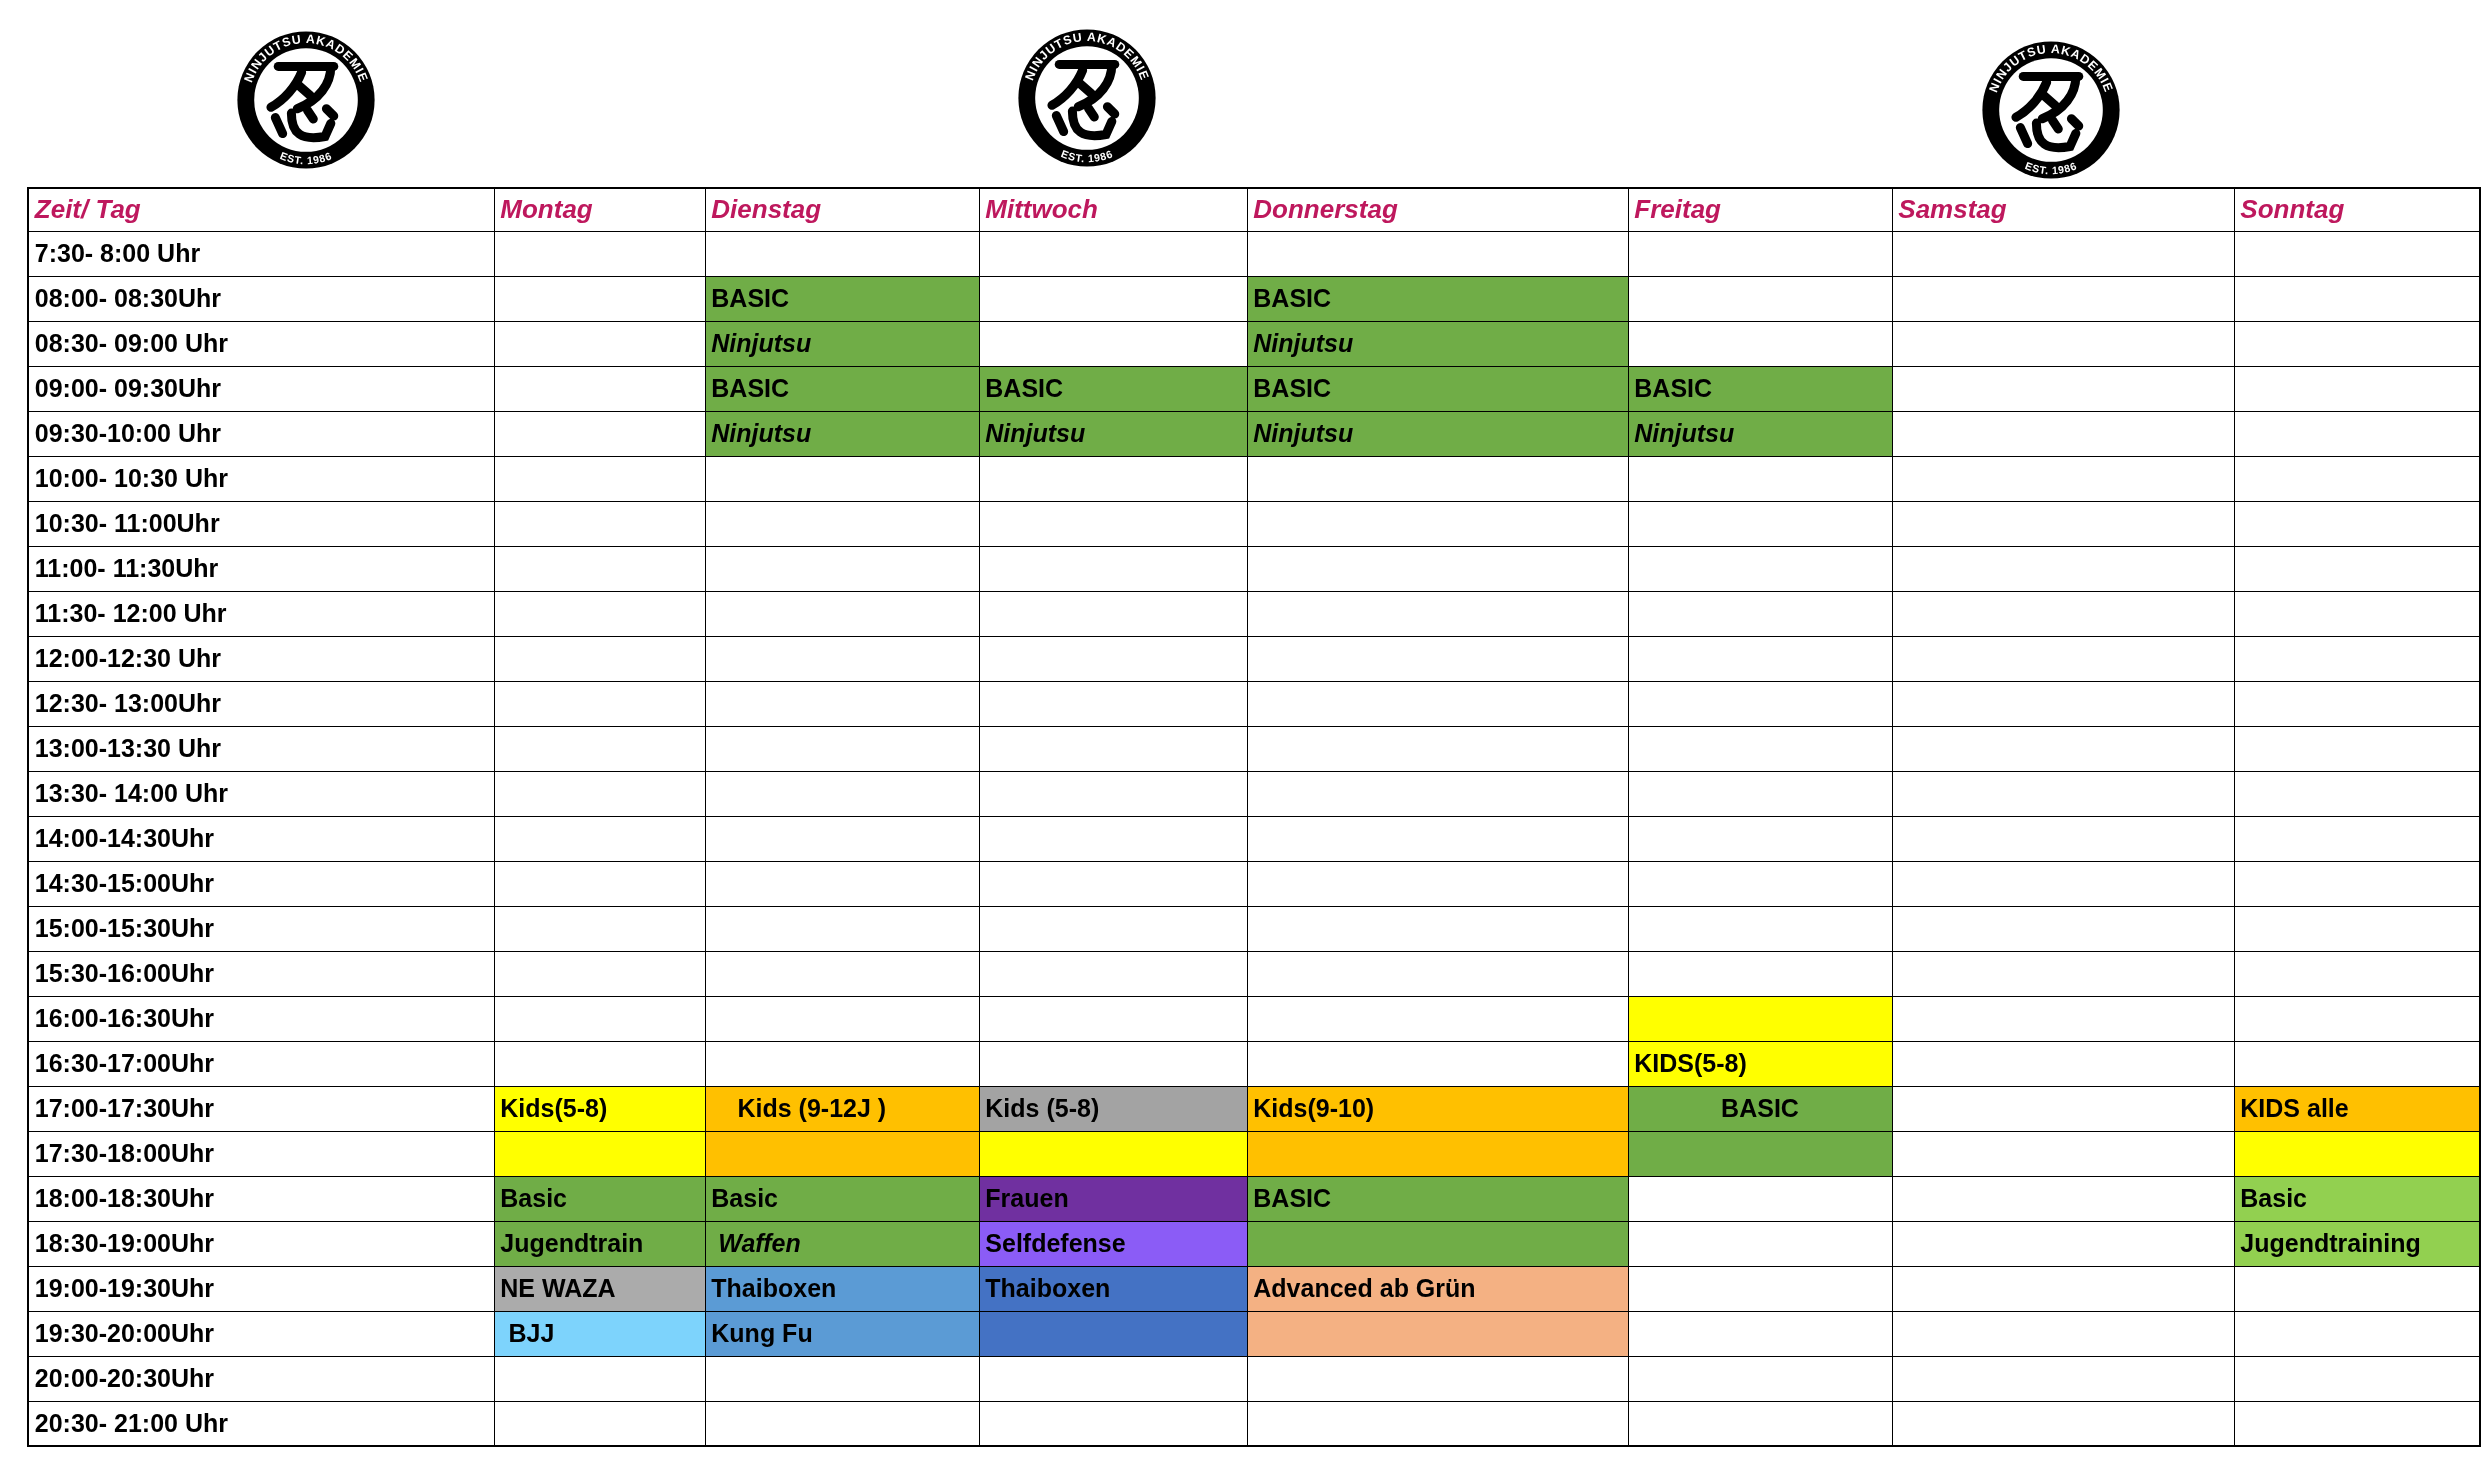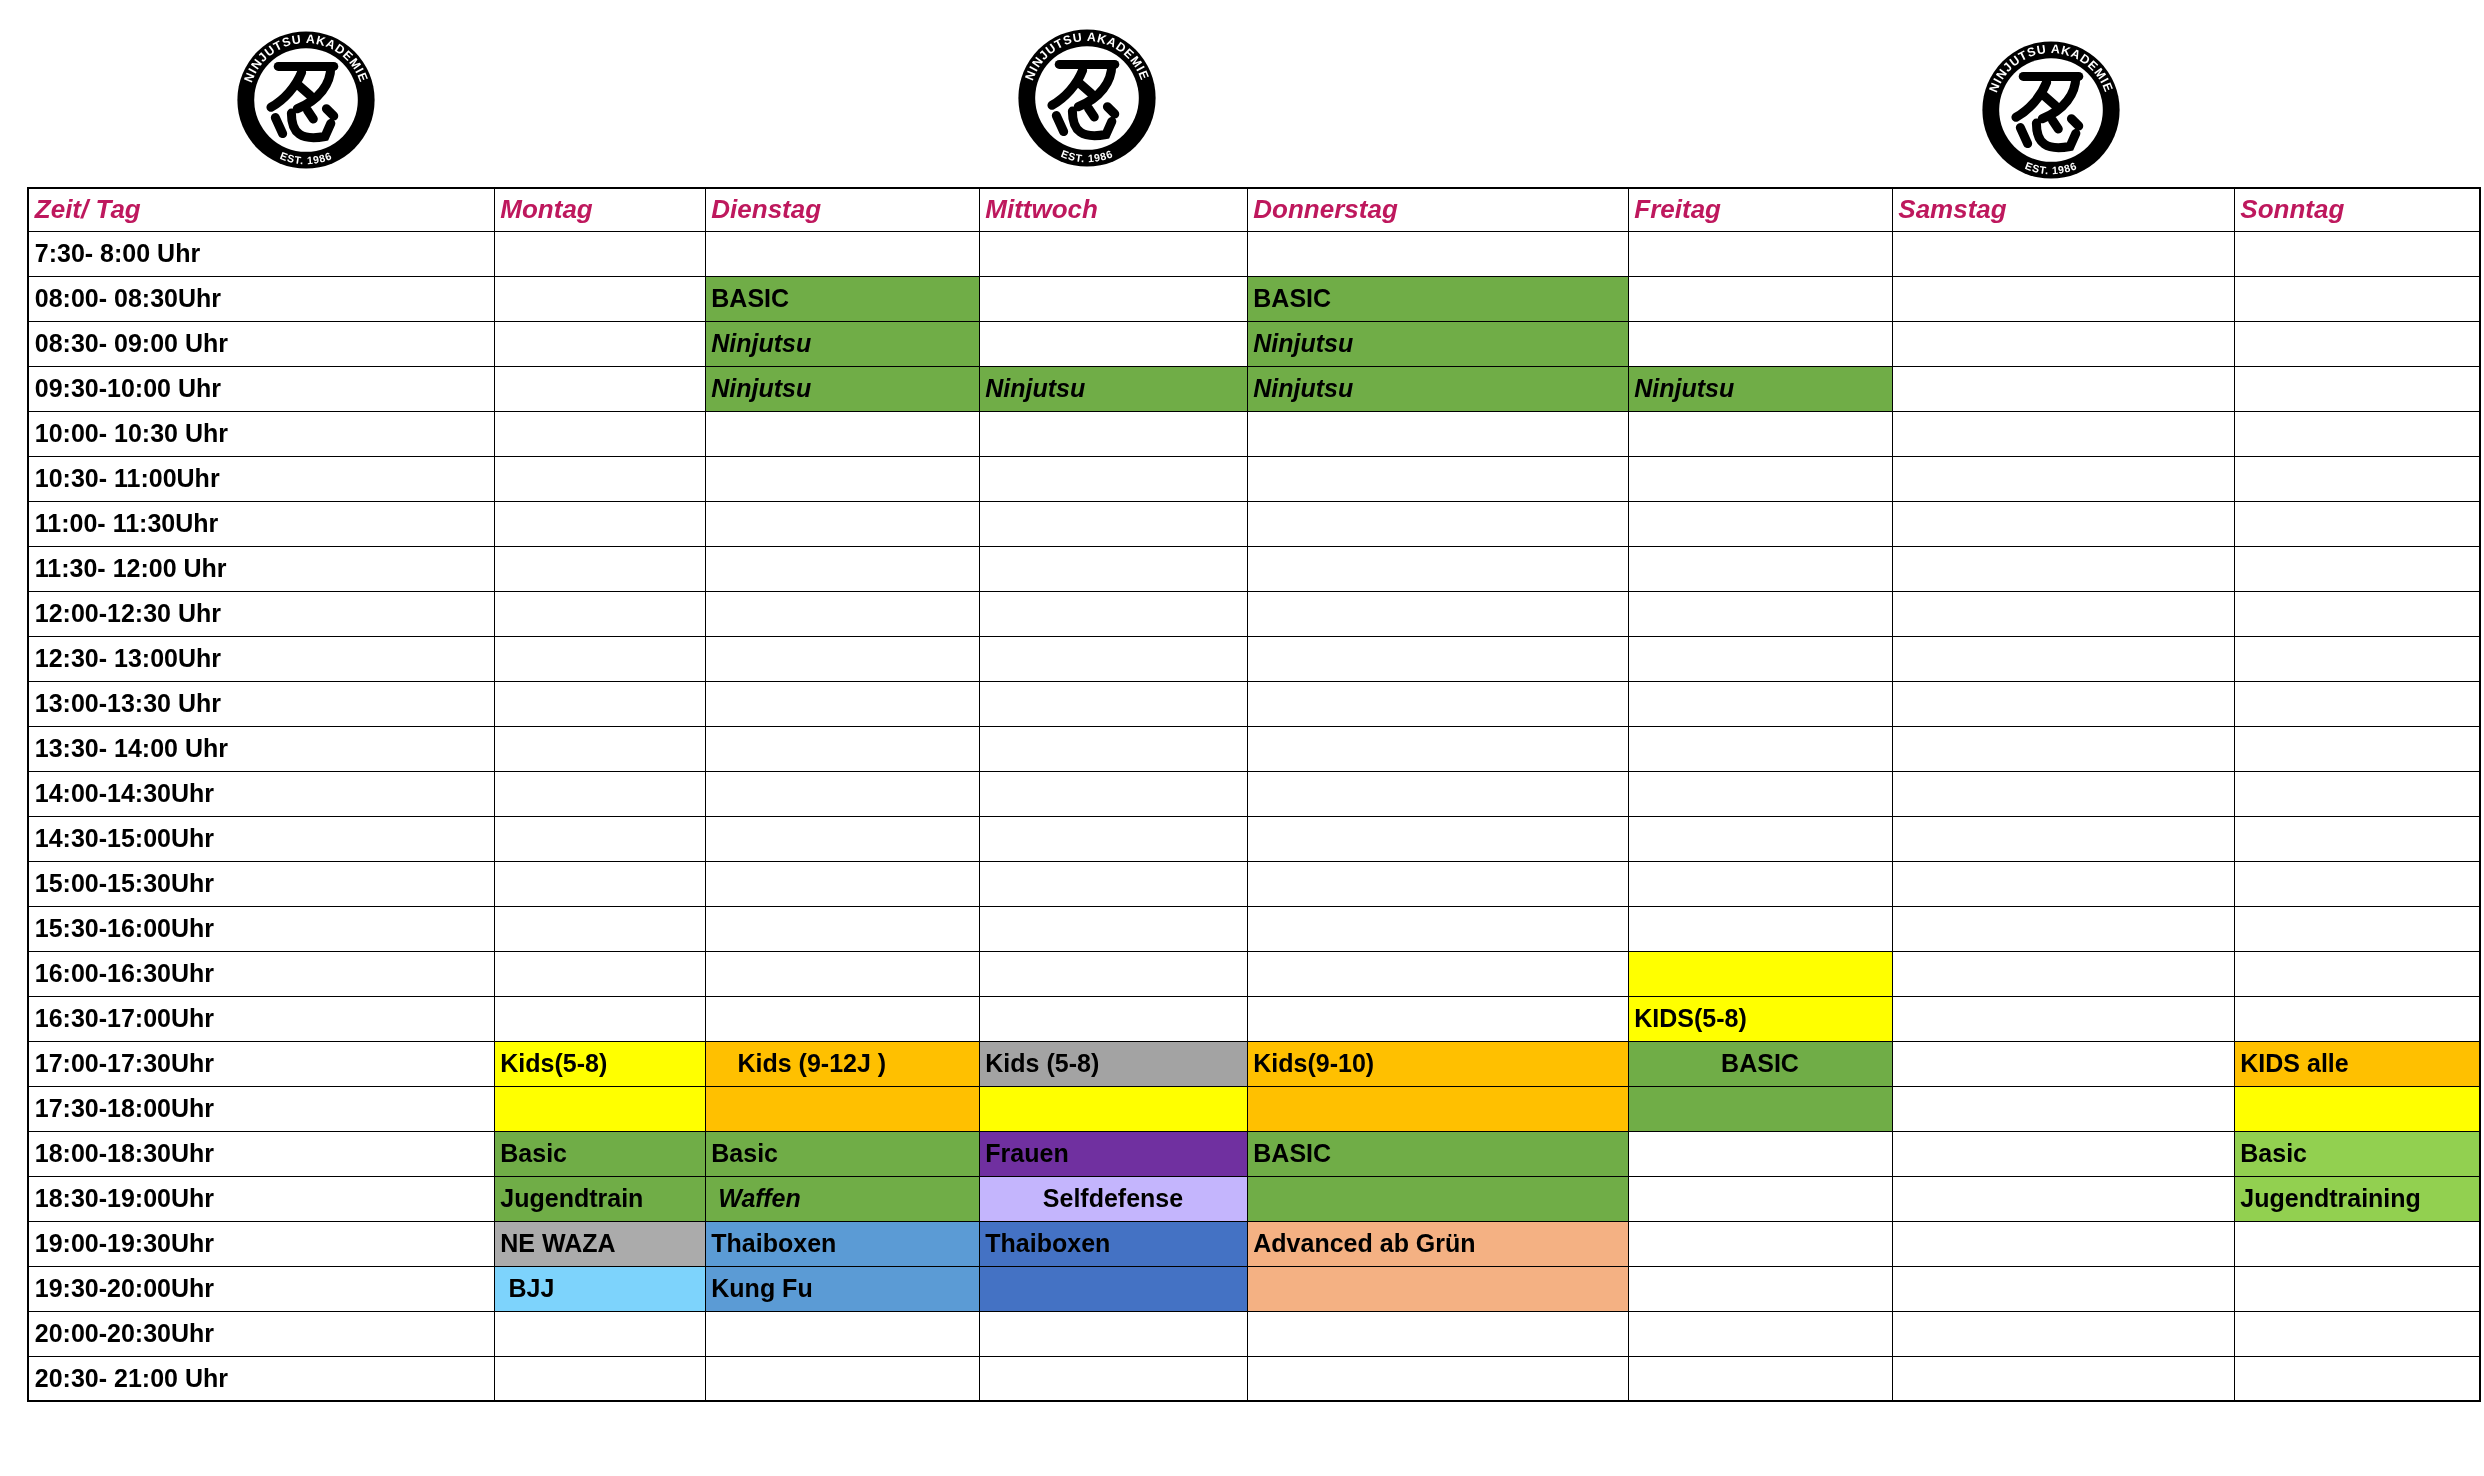--- a/index.html
+++ b/index.html
@@ -132,20 +132,30 @@
           <td class="time">08:30- 09:00 Uhr</td>
           <td></td>
           <td class="italic" style="background: rgb(112, 173, 71);">Ninjutsu</td>
           <td></td>
           <td class="italic" style="background: rgb(112, 173, 71);">Ninjutsu</td>
           <td></td>
           <td></td>
           <td></td>
         </tr>
         <tr>
+          <td class="time">09:00- 09:30Uhr</td>
+          <td></td>
+          <td style="background: rgb(112, 173, 71);">BASIC</td>
+          <td style="background: rgb(112, 173, 71);">BASIC</td>
+          <td style="background: rgb(112, 173, 71);">BASIC</td>
+          <td style="background: rgb(112, 173, 71);">BASIC</td>
+          <td></td>
+          <td></td>
+        </tr>
+        <tr>
           <td class="time">09:30-10:00 Uhr</td>
           <td></td>
           <td class="italic" style="background: rgb(112, 173, 71);">Ninjutsu</td>
           <td class="italic" style="background: rgb(112, 173, 71);">Ninjutsu</td>
           <td class="italic" style="background: rgb(112, 173, 71);">Ninjutsu</td>
           <td class="italic" style="background: rgb(112, 173, 71);">Ninjutsu</td>
           <td></td>
           <td></td>
         </tr>
         <tr>
@@ -315,21 +325,21 @@
           <td style="background: rgb(112, 48, 160);">Frauen</td>
           <td style="background: rgb(112, 173, 71);">BASIC</td>
           <td></td>
           <td></td>
           <td style="background: rgb(146, 208, 80);">Basic</td>
         </tr>
         <tr>
           <td class="time">18:30-19:00Uhr</td>
           <td style="background: rgb(112, 173, 71);">Jugendtrain</td>
           <td style="background: rgb(112, 173, 71); font-style: italic;"> Waffen</td>
-          <td style="background: #c4b5fd; text-align: center;">Selfdefense</td>
+          <td style="background: #8b5cf6;">Selfdefense</td>
           <td style="background: rgb(112, 173, 71);"></td>
           <td></td>
           <td></td>
           <td style="background: rgb(146, 208, 80);">Jugendtraining</td>
         </tr>
         <tr>
           <td class="time">19:00-19:30Uhr</td>
           <td style="background: rgb(171, 171, 171);">NE WAZA</td>
           <td style="background: rgb(91, 155, 213);">Thaiboxen</td>
           <td style="background: rgb(68, 114, 196);">Thaiboxen</td>

